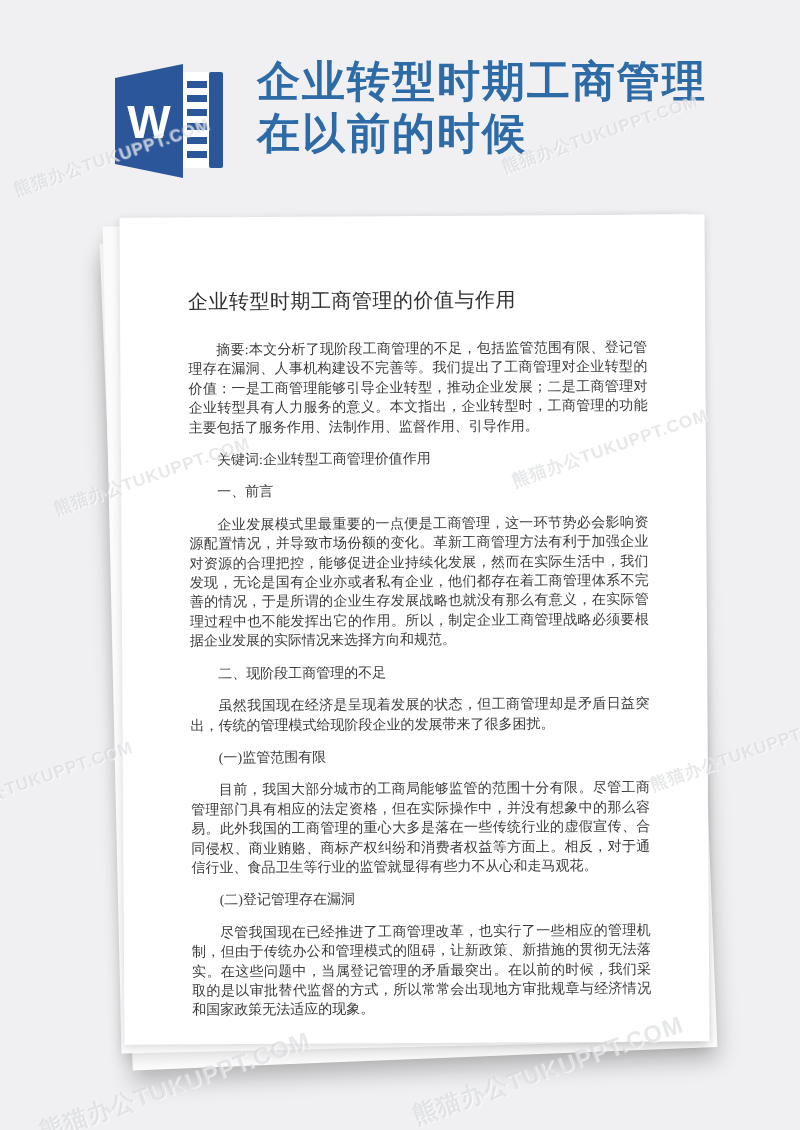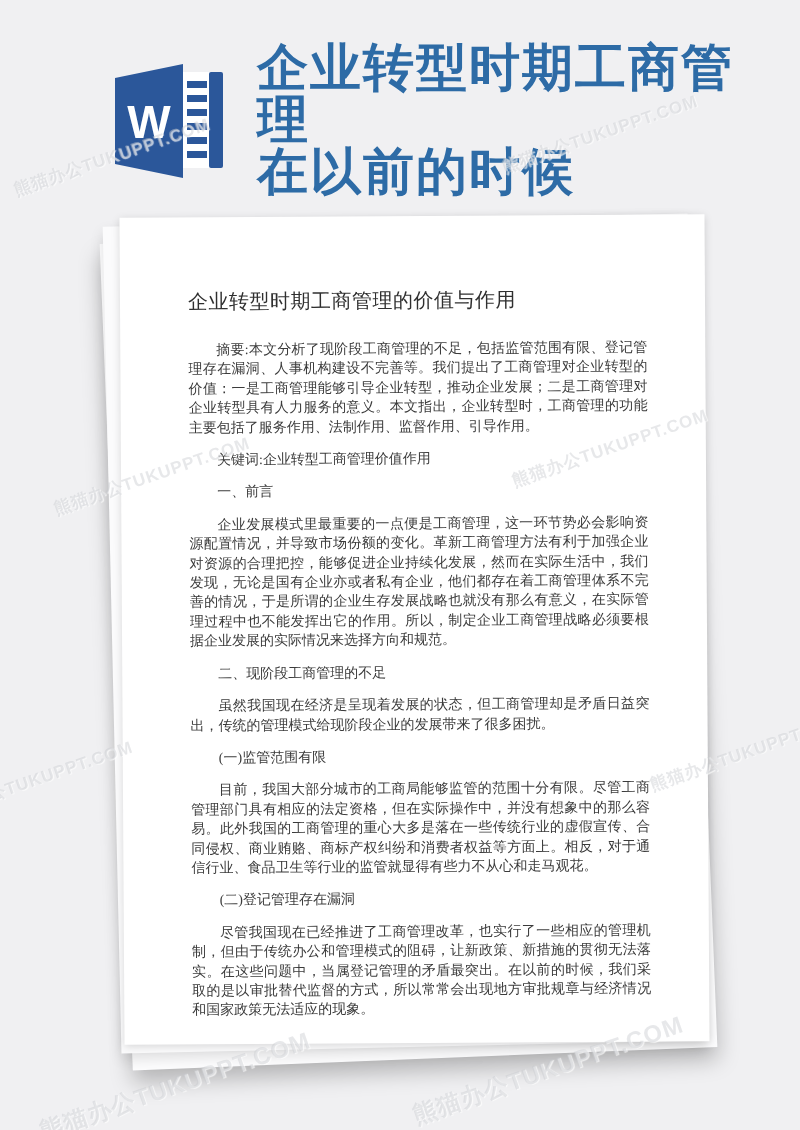--- a/index.html
+++ b/index.html
@@ -9,22 +9,22 @@
     width: 800px; height: 1130px;
     background: #f0f0f2;
     overflow: hidden;
     font-family: "Liberation Serif", "DejaVu Serif", serif;
   }
 
   
   .doc-header { position: absolute; left: 0; top: 0; width: 800px; height: 210px; }
   .word-icon { position: absolute; left: 113px; top: 62px; width: 122px; height: 118px; }
   .doc-title {
-    position: absolute; left: 257px; top: 42px; width: 500px;
-    font-size: 51px; font-weight: 700; line-height: 52px;
+    position: absolute; left: 257px; top: 56px; width: 500px;
+    font-size: 43px; font-weight: 700; line-height: 52px;
     letter-spacing: 2px; color: #2d6ba6;
   }
 
   
   .paper-stack { position: absolute; left: 122px; top: 216px; width: 585px; height: 827px; }
   .sheet { position: absolute; left: 0; top: 0; width: 585px; height: 827px; background: #ffffff; }
   .sheet-c {
     transform: translate(-10px, 4px) rotate(-1.3deg);
     background: #fbfbfc;
     box-shadow: 0 6px 14px rgba(0,0,0,0.12);

